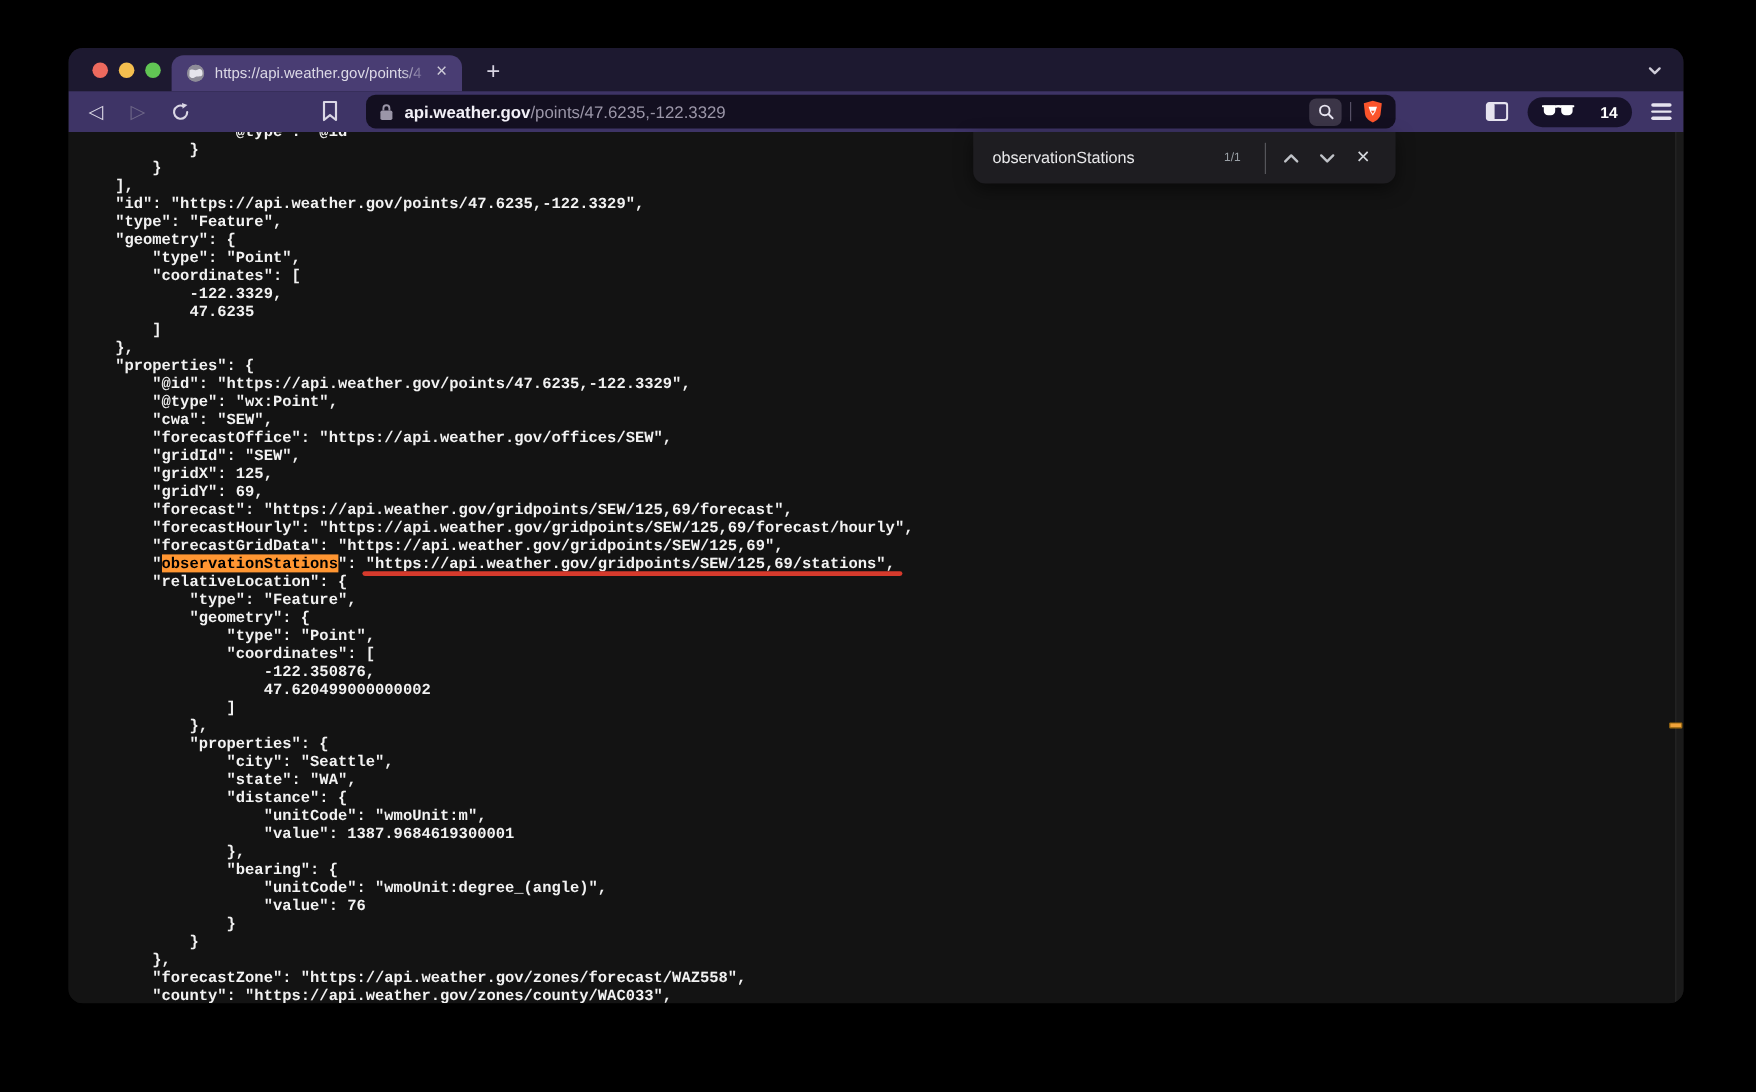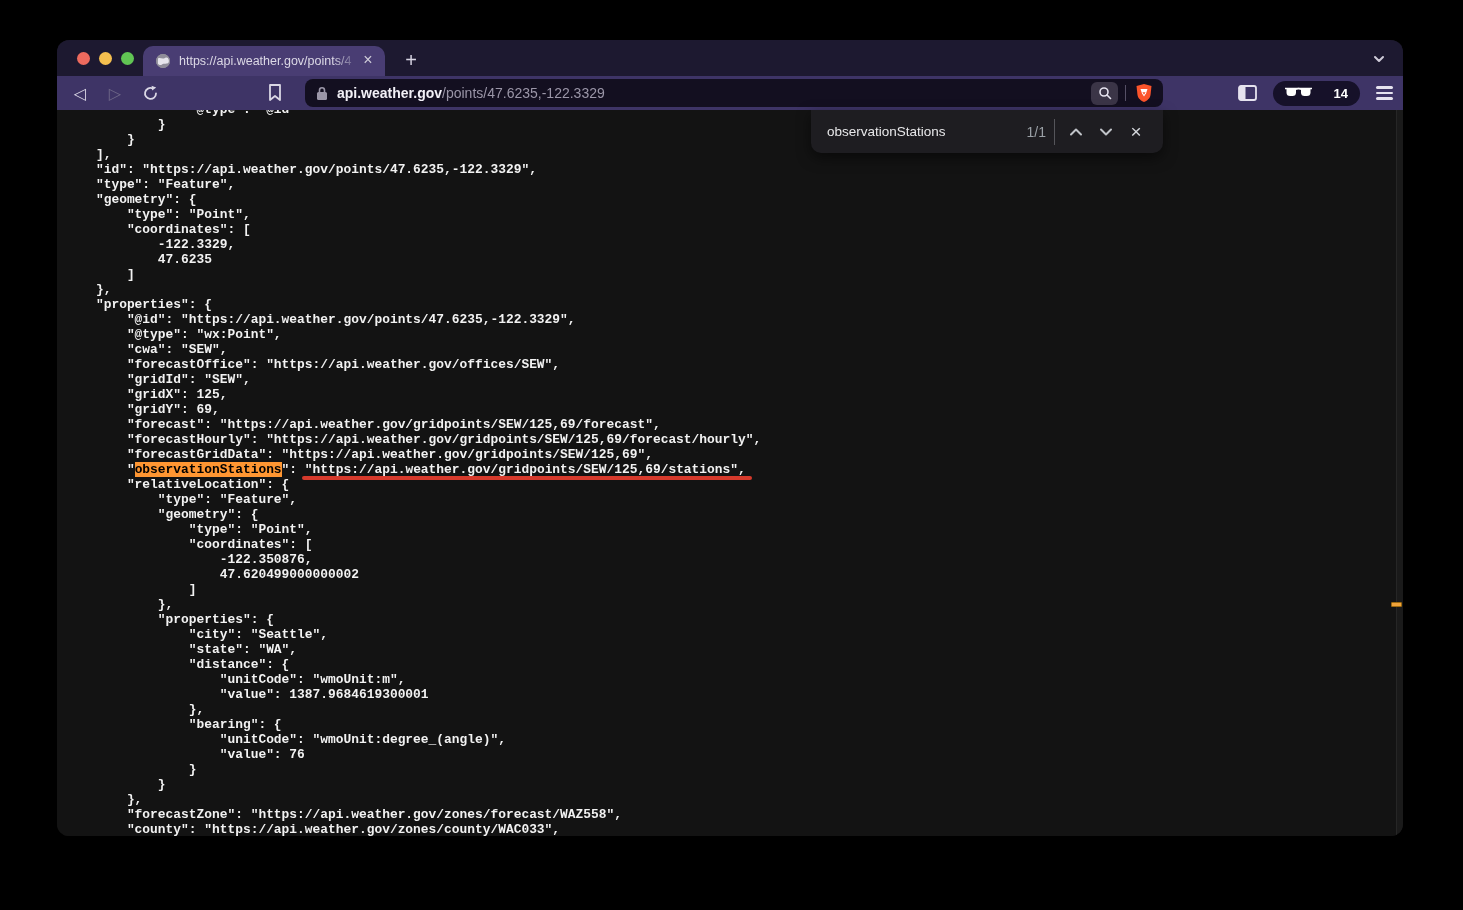--- a/index.html
+++ b/index.html
@@ -63,21 +63,21 @@
   .shields-count { color:#fff; font-size:13px; font-weight:700; }
   .menu-button { display:flex; flex-direction:column; gap:3px; width:17px; }
   .menu-button span { display:block; height:2.4px; background:#e6e3ef; border-radius:2px; }
 
   
   .find-bar { position:absolute; left:754px; top:70px; width:352px; height:43px;
               background:#1e1d21; border-radius:0 0 10px 10px; z-index:6;
               box-shadow:0 5px 14px rgba(0,0,0,.5); display:flex; align-items:center;
               padding:0 12px 0 16px; }
   .find-query { color:#e8e8ea; font-size:13.5px; }
-  .find-count { color:#9aa0a6; font-size:14px; margin-left:auto; margin-right:8px; }
+  .find-count { color:#9aa0a6; font-size:10px; margin-left:auto; margin-right:20px; }
   .find-divider { width:1px; height:26px; background:#55555a; margin-right:6px; }
   .find-btn { width:30px; height:30px; display:flex; align-items:center; justify-content:center;
               border-radius:50%; }
   .find-close { color:#d4d7dc; font-size:19px; line-height:19px; }
 
   
   .page-content { position:absolute; left:0; top:70px; width:100%; height:726px;
                   background:#131313; overflow:hidden; }
   .json-pre { margin-top:-8px; padding-left:8px; white-space:pre;
               font-family:"Liberation Mono", monospace; font-weight:700;

